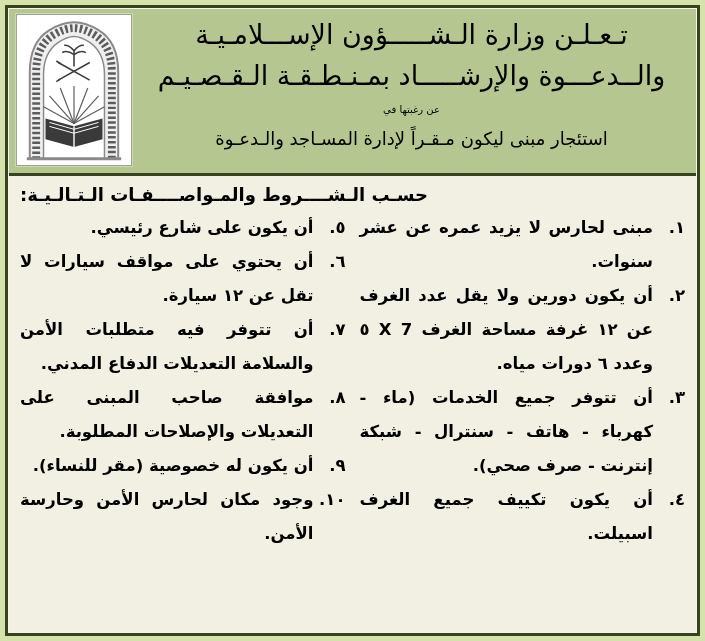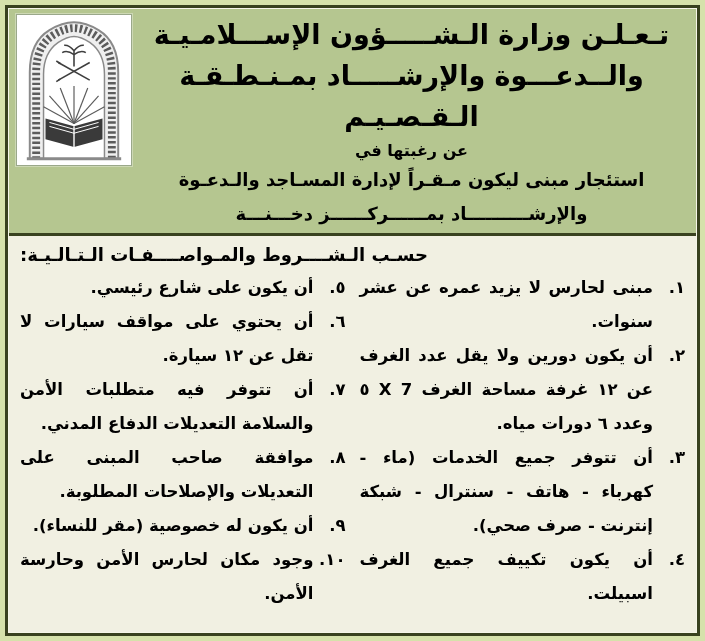--- a/index.html
+++ b/index.html
@@ -33,24 +33,24 @@
   }
   .logo-box {
     flex:0 0 116px; height:152px;
     background:#fff;
     border:1px solid #9aa88a;
     box-shadow:0 0 0 1px #cdd8b4;
   }
   .logo-box svg { width:100%; height:100%; display:block; }
   .headline {
     flex:1; direction:rtl; text-align:center;
-    padding:0 10px; font-weight:bold;
+    padding:0 10px; font-weight:normal;
   }
   .h-big  { font-size:27px; line-height:41px; }
-  .h-small{ font-size:16px; line-height:24px; padding-top:2px; }
+  .h-small{ font-size:10px; line-height:24px; padding-top:2px; }
   .h-mid  { font-size:18px; line-height:34px; }
   
   .bodyarea {
     flex:1; direction:rtl; display:flex; flex-direction:column;
     padding:4px 12px 4px 12px;
   }
   .cond-title {
     text-align:left; font-weight:bold; font-size:18px;
     padding:4px 0 2px;
   }
@@ -113,21 +113,20 @@
           </g>
           <line x1="10" y1="146" x2="106" y2="146" stroke="#8a8a8a" stroke-width="3"></line>
         </svg>
       </div>
 
       <div class="headline">
         <div class="h-big">تـعـلـن وزارة الـشـــــؤون الإســـلامـيـة</div>
         <div class="h-big">والــدعـــوة والإرشـــــاد بمـنـطـقـة الـقـصـيـم</div>
         <div class="h-small">عن رغبتها في</div>
         <div class="h-mid">استئجار مبنى ليكون مـقـراً لإدارة المسـاجد والـدعـوة</div>
-        <div class="h-mid">والإرشــــــــــاد بمــــــركــــــز دخـــنـــة</div>
       </div>
     </div>
 
     <div class="bodyarea">
       <div class="cond-title">حسـب الـشــــروط والمـواصــــفـات الـتـالـيـة:</div>
 
       <div class="columns">
 
         <div class="col">
           <div class="item">

